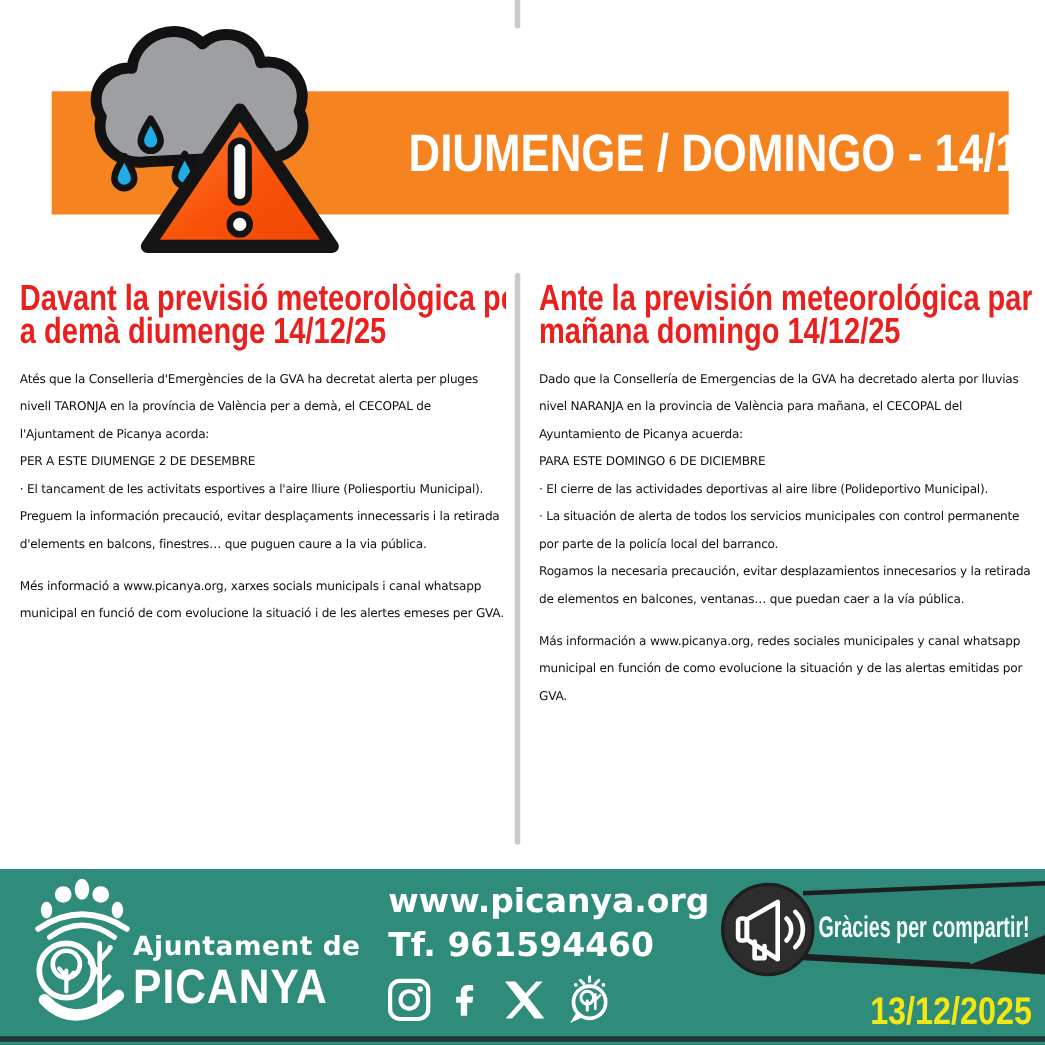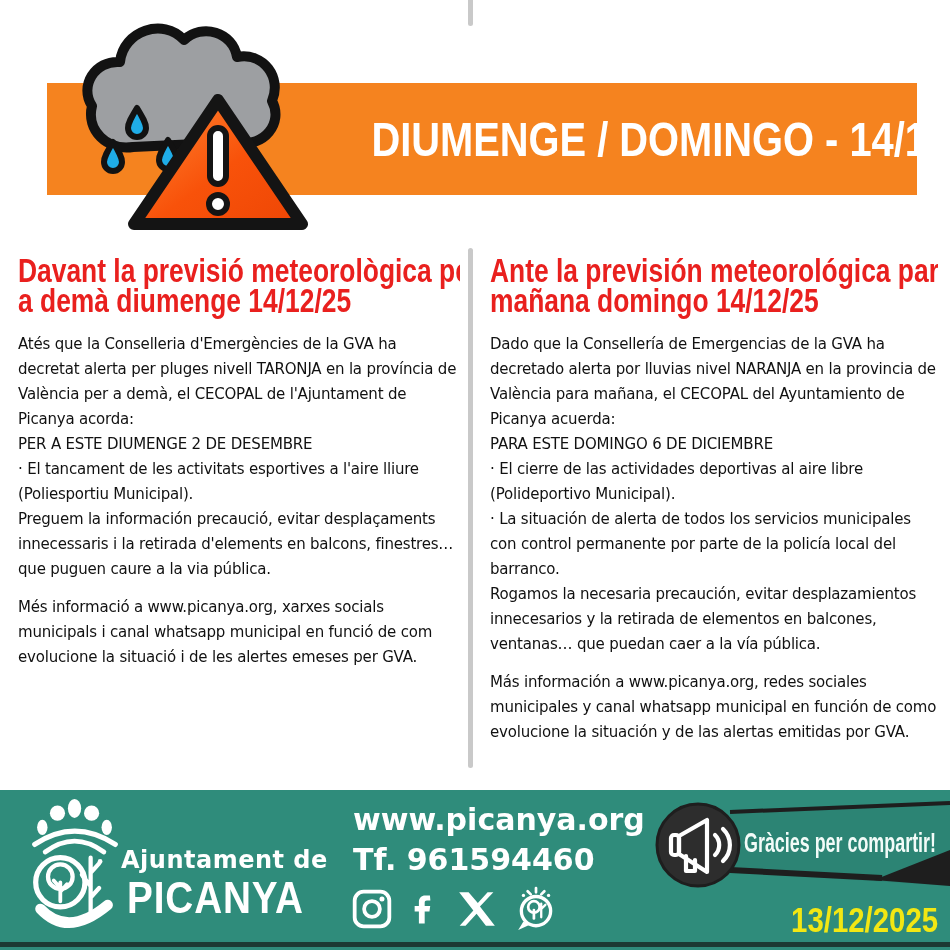--- a/index.html
+++ b/index.html
@@ -19,27 +19,27 @@
 
   .weather-svg{position:absolute;left:70px;top:4px;width:250px;height:241px;z-index:2;}
 
   
   .col{position:absolute;top:256px;height:520px;overflow:hidden;color:#111;}
   .col-left{left:18px;width:442px;}
   .col-right{left:490px;width:448px;}
   .col h2{margin:0 0 16px 0;color:#E9201E;font-family:"Liberation Sans",sans-serif;font-weight:bold;}
   .col h2 span{display:block;white-space:nowrap;font-size:33px;line-height:30px;
                transform:scaleX(0.80);transform-origin:left center;}
-  .col p{margin:0;font-size:15px;line-height:25px;letter-spacing:-0.2px;}
+  .col p{margin:0;font-size:11px;line-height:25px;letter-spacing:-0.2px;}
   .col p.gap-top{margin-top:13px;}
 
   
   .footer{position:absolute;left:0;top:790px;width:950px;height:160px;background:#2F8C7B;color:#ffffff;}
   .crest-svg{position:absolute;left:30px;top:6px;width:90px;height:148px;}
-  .logo-text{position:absolute;left:121px;top:58px;line-height:1;text-align:right;}
+  .logo-text{position:absolute;left:121px;top:58px;line-height:1;}
   .logo-line1{font-size:24px;font-weight:bold;letter-spacing:0.5px;}
   .logo-line2{display:inline-block;font-size:44px;font-weight:bold;letter-spacing:1px;margin-top:4px;
               transform:scaleX(0.88);transform-origin:left center;font-family:"Liberation Sans",sans-serif;}
   .website{position:absolute;left:353px;top:12px;font-size:30px;font-weight:bold;}
   .phone{position:absolute;left:353px;top:52px;font-size:30px;font-weight:bold;}
   .social-row{position:absolute;left:351px;top:96px;display:flex;gap:14px;align-items:center;}
   .social-row svg{display:block;}
 
   .share-svg{position:absolute;left:650px;top:0;width:300px;height:120px;}
   .share-text{font-family:"Liberation Sans",sans-serif;font-weight:bold;font-size:27px;fill:#f2fbf8;}

